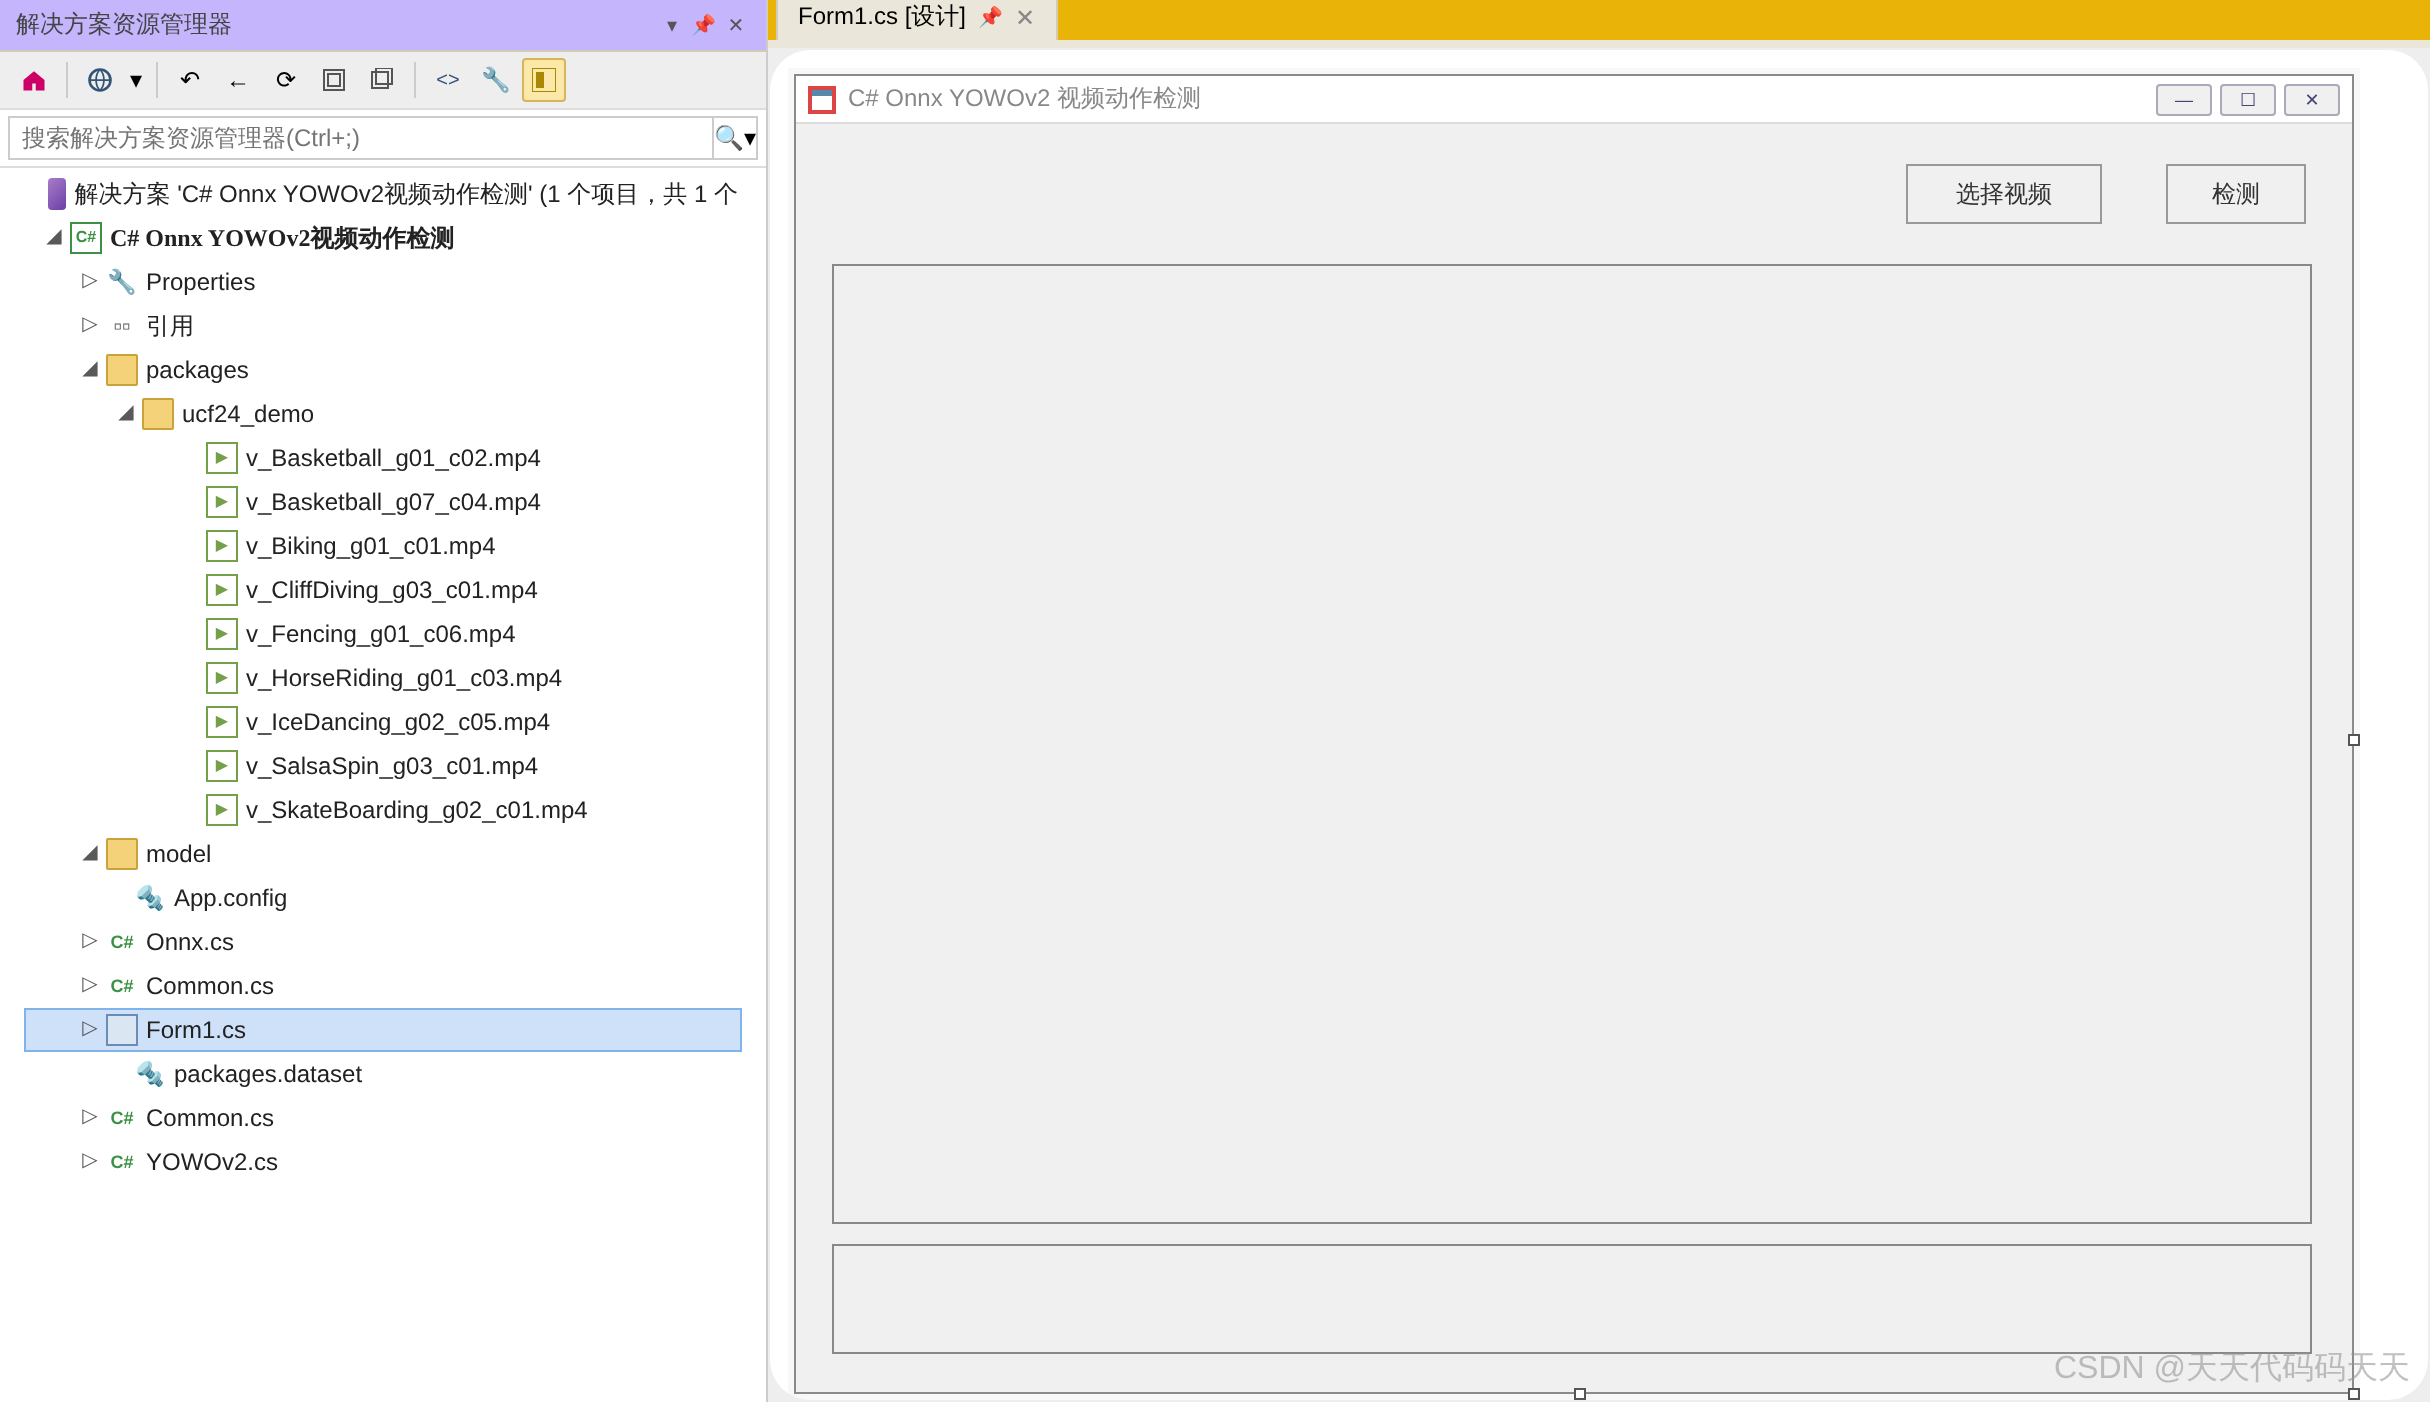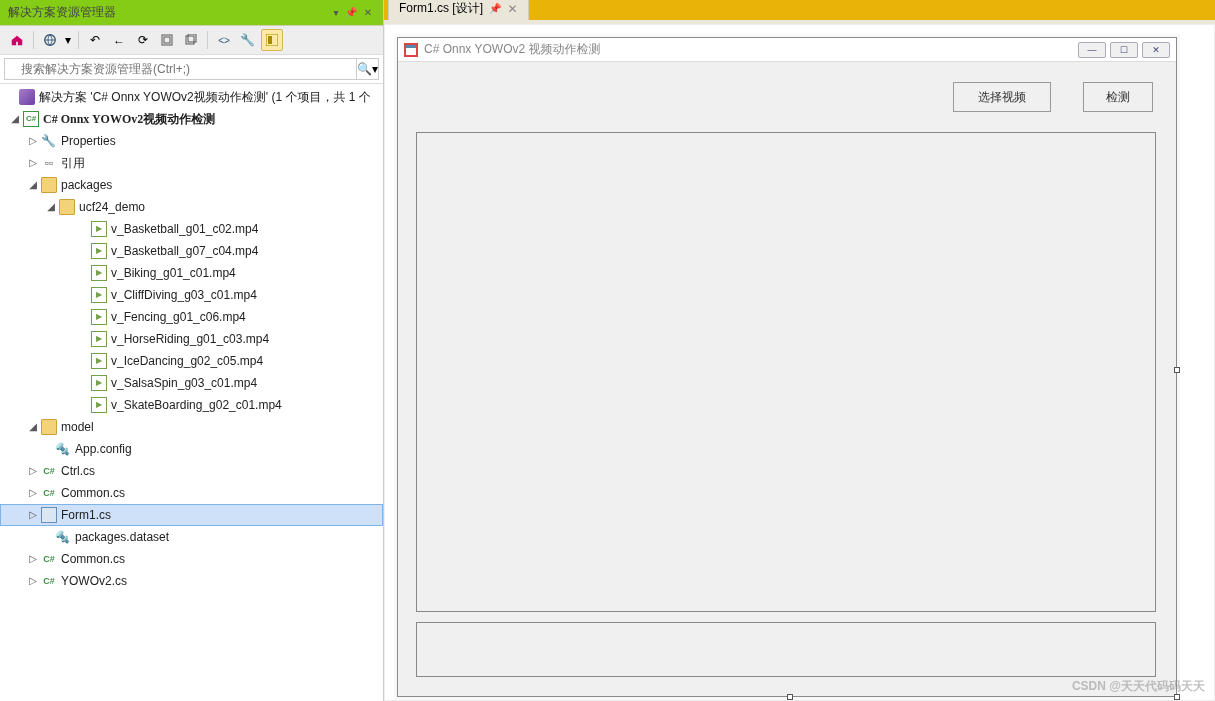--- a/index.html
+++ b/index.html
@@ -1,55 +1,55 @@
 <!DOCTYPE html>
 <html><head>
 <meta charset="utf-8">
 <style>
 * { box-sizing: border-box; margin: 0; padding: 0; font-family: "Microsoft YaHei", "Segoe UI", sans-serif; font-size: 12px; }
 body { background: #ffffff; width: 1215px; height: 701px; overflow: hidden; display: flex; }
 .left-pane { width: 384px; height: 100%; border-right: 1px solid #ccc; background: #fff; display: flex; flex-direction: column; }
-.pane-title { background: #84cc16; padding: 4px 8px; display: flex; align-items: center; justify-content: space-between; border-bottom: 1px solid #d0ccb8; }
+.pane-title { background: #c4b5fd; padding: 4px 8px; display: flex; align-items: center; justify-content: space-between; border-bottom: 1px solid #d0ccb8; }
 .pane-title .title-text { color: #444; }
 .pane-title .title-icons { display: flex; gap: 2px; }
 .pane-title .title-icons span { width: 14px; height: 14px; display: inline-flex; align-items: center; justify-content: center; color: #555; cursor: pointer; font-size: 10px; }
 .toolbar { background: #eee; padding: 3px 6px; border-bottom: 1px solid #ddd; display: flex; align-items: center; gap: 2px; }
 .tbtn { width: 22px; height: 22px; display: inline-flex; align-items: center; justify-content: center; cursor: pointer; border-radius: 2px; }
 .tbtn.active { background: #fce9a9; border: 1px solid #d6b656; }
 .tdiv { width: 1px; height: 18px; background: #ccc; margin: 0 3px; }
 .search-row { padding: 3px 4px; border-bottom: 1px solid #ddd; display: flex; }
-.search-row input { flex: 1; padding: 3px 16px; border: 1px solid #ccc; background: #fff; color: #888; }
+.search-row input { flex: 1; padding: 3px 6px; border: 1px solid #ccc; background: #fff; color: #888; }
 .search-row .sbtn { width: 22px; border: 1px solid #ccc; border-left: none; display: inline-flex; align-items: center; justify-content: center; cursor: pointer; background: #fff; }
-.tree { flex: 1; overflow: auto; padding: 2px 0; }
+.tree { flex: 1; overflow: auto; padding: 2px 12px; }
 .tree-row { display: flex; align-items: center; padding: 2px 2px; cursor: default; white-space: nowrap; line-height: 18px; }
 .tree-row.selected { background: #cfe1f9; border: 1px solid #7eb4ea; padding: 1px 1px; }
 .indent { display: inline-block; }
 .expand { width: 14px; height: 14px; display: inline-flex; align-items: center; justify-content: center; font-size: 10px; color: #595959; cursor: pointer; margin-right: 1px; }
 .expand.none { visibility: hidden; }
 .tree-icon { width: 16px; height: 16px; margin-right: 4px; display: inline-flex; align-items: center; justify-content: center; }
 .tree-label { color: #222; }
 .tree-label.bold { font-weight: bold; font-family: Liberation Serif, serif; }
 
 .right-pane { flex: 1; display: flex; flex-direction: column; background: #eee; }
 .tabs { background: #eab308; display: flex; align-items: flex-end; padding: 0 4px; height: 24px; border-bottom: 4px solid #eae6d9; }
 .tab { background: #eae6d9; padding: 3px 10px; border-top: 1px solid #d0ccb8; border-left: 1px solid #d0ccb8; border-right: 1px solid #d0ccb8; display: flex; align-items: center; gap: 6px; }
 .tab .pin { color: #888; font-size: 10px; cursor: pointer; }
 .tab .close { color: #888; font-size: 12px; cursor: pointer; }
-.designer-area { flex: 1; background: #fff; margin: 1px; position: relative; overflow: hidden; }
+.designer-area { flex: 1; background: #fff; margin: 1px; position: relative; overflow: hidden; border-radius: 20px; }
 .form { position: absolute; left: 12px; top: 12px; width: 780px; height: 660px; background: #f0f0f0; border: 1px solid #8a8a8a; box-shadow: 0 0 0 3px rgba(160,170,190,0.08); }
 .form-header { height: 24px; background: #fff; border-bottom: 1px solid #dcdcdc; display: flex; align-items: center; padding: 0 6px; }
 .form-header .form-icon { width: 14px; height: 14px; margin-right: 6px; }
 .form-header .form-title { color: #888; flex: 1; }
 .winbtns { display: flex; gap: 4px; }
 .winbtn { width: 28px; height: 16px; border: 1px solid #aab; background: #f0f0f0; display: inline-flex; align-items: center; justify-content: center; font-size: 9px; color: #447; cursor: default; border-radius: 2px; }
 .form-body { position: relative; height: calc(100% - 24px); }
 .vs-btn { position: absolute; height: 30px; background: #f0f0f0; border: 1px solid #999; display: flex; align-items: center; justify-content: center; cursor: default; color: #333; }
 .panel { position: absolute; border: 1px solid #888; background: #f0f0f0; }
 .sizing-handle { position: absolute; width: 6px; height: 6px; background: #fff; border: 1px solid #555; }
-.watermark { position: fixed; right: 10px; bottom: 6px; color: rgba(150,150,150,0.6); font-size: 12px; pointer-events: none; font-weight: bold; }
+.watermark { position: fixed; right: 10px; bottom: 6px; color: rgba(150,150,150,0.6); font-size: 16px; pointer-events: none; }
 
 
 .i-sln { background: linear-gradient(135deg,#a77dca,#6c3fa6); border-radius: 2px; }
 .i-proj { border: 1px solid #3c9145; color: #3c9145; font-size: 8px; font-weight: bold; }
 .i-wrench { color: #555; }
 .i-ref { color: #555; }
 .i-folder { background: #f3d27a; border: 1px solid #caa23a; border-radius: 1px; }
 .i-video { border: 1px solid #74a049; color: #74a049; font-size: 8px; }
 .i-file { border: 1px solid #bbb; background: #fff; }
 .i-cs { color: #3c9145; font-weight: bold; font-size: 9px; }
@@ -211,21 +211,21 @@
     <div class="tree-row">
         <span class="indent" style="width:38px"></span>
         <span class="expand none"></span>
         <span class="tree-icon i-wrench">🔩</span>
         <span class="tree-label">App.config</span>
       </div>
     <div class="tree-row">
         <span class="indent" style="width:24px"></span>
         <span class="expand">▷</span>
         <span class="tree-icon i-cs">C#</span>
-        <span class="tree-label">Ctrl.cs</span>
+        <span class="tree-label">Onnx.cs</span>
       </div>
     <div class="tree-row">
         <span class="indent" style="width:24px"></span>
         <span class="expand">▷</span>
         <span class="tree-icon i-cs">C#</span>
         <span class="tree-label">Common.cs</span>
       </div>
     <div class="tree-row selected">
         <span class="indent" style="width:24px"></span>
         <span class="expand">▷</span>

